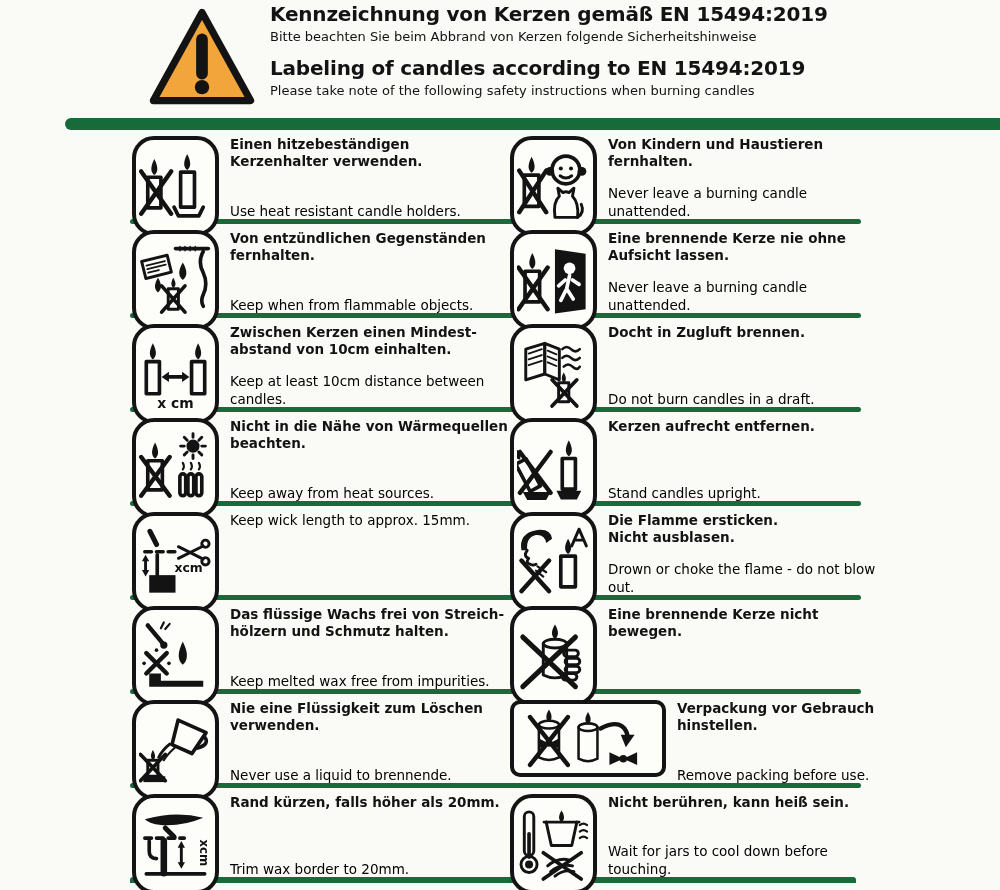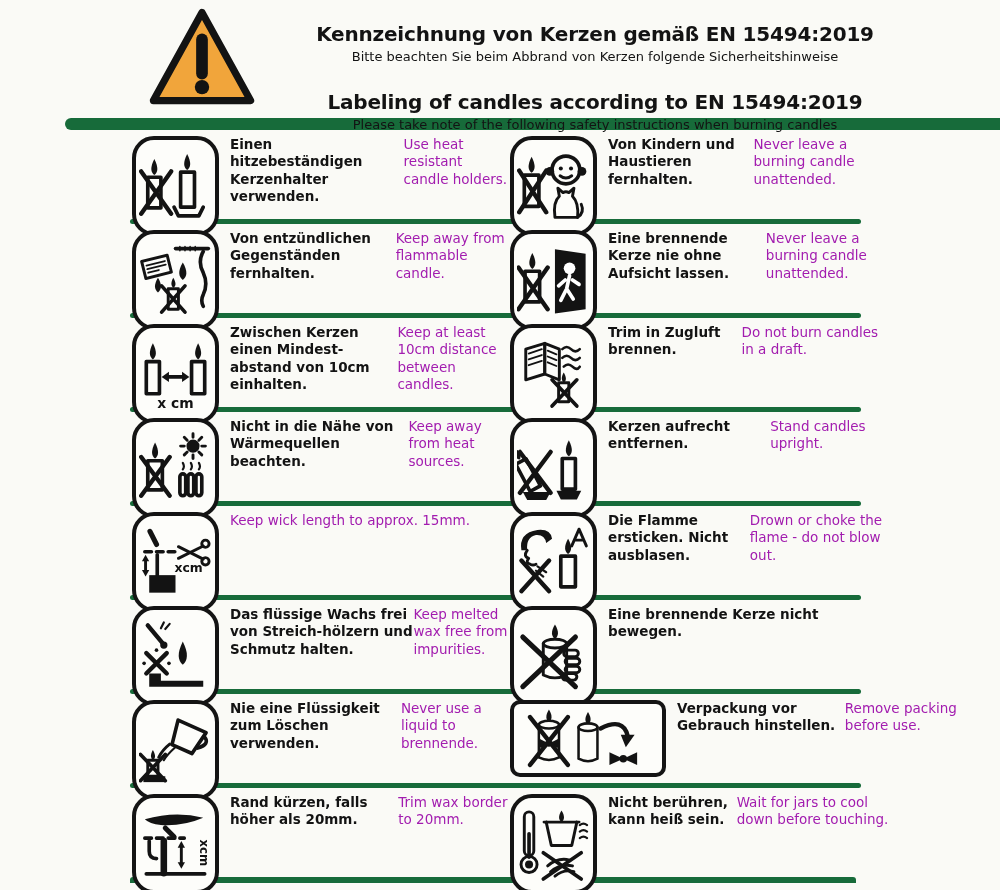--- a/index.html
+++ b/index.html
@@ -4,36 +4,36 @@
 <style>
   *{margin:0;padding:0;box-sizing:border-box}
   html,body{width:1000px}
   body{
     height:890px;overflow:hidden;background:#fafaf6;color:#131313;
     font-family:"DejaVu Sans","Liberation Sans",sans-serif;
   }
   
   .header{position:relative;height:118px}
   .tri{position:absolute;left:148px;top:7px;width:108px;height:104px}
-  .htext{margin-left:270px;width:650px;text-align:center;padding-top:23px}
+  .htext{margin-left:270px;width:650px;text-align:left;padding-top:3px}
   .t-main{font-size:20px;font-weight:bold;letter-spacing:-.2px;line-height:1.15}
   .t-sub{font-size:13px;margin-top:3px;line-height:1.2}
-  .t-en{margin-top:26px}
+  .t-en{margin-top:12px}
   .topbar{height:12px;width:935px;margin-left:65px;background:#176b3a;border-radius:7px 0 0 7px}
   
   .row{display:flex;height:89px;padding:6px 0 0 132px}
   .cell{display:flex;gap:11px;align-items:flex-start}
   .cell.left{width:378px}
   .cell.right{flex:1}
   .ibox{flex:0 0 auto;width:87px;height:100px;border:4px solid #141414;border-radius:22px;padding:3px;background:#fdfdfa}
   .ibox.wide{width:156px;height:77px;border-radius:10px}
   .ibox svg{width:100%;height:100%;display:block}
-  .texts{display:flex;flex-direction:row;justify-content:space-between;min-height:84px;max-width:282px}
+  .texts{display:flex;flex-direction:column;justify-content:space-between;min-height:84px;max-width:282px}
   .de{font-weight:bold;font-size:13.5px;line-height:1.28}
-  .en{font-size:13.5px;line-height:1.28;color:#a21caf}
+  .en{font-size:13.5px;line-height:1.28;color:#000000}
   .de.w190{max-width:192px}
   .de.w245{max-width:246px}
   .divider{height:5px;width:731px;margin-left:130px;background:#176b3a;border-radius:3px}
   .bottombar{height:6px;width:726px;margin-left:130px;background:#176b3a;border-radius:3px 3px 0 0}
   svg text{font-family:"DejaVu Sans","Liberation Sans",sans-serif}
 </style>
 </head>
 <body>
 
 <div class="header">
@@ -107,21 +107,21 @@
         <path d="M88 11 Q80 25 88 40 Q95 55 88 70 Q84 78 88 86" stroke-width="5"></path>
         <path d="M26 47 C20 57,21 63,26 67 C31 63,32 57,26 47 Z" fill="#131313" stroke="none"></path>
         <path d="M60 26 C53 38,54 45,60 50 C66 45,67 38,60 26 Z" fill="#131313" stroke="none"></path>
         <path d="M47 47 C43 54,44 58,47 61 C51 58,51 54,47 47 Z" fill="#131313" stroke="none"></path>
         <rect x="40" y="62" width="14" height="28"></rect>
         <path d="M31 58 L63 94 M63 58 L31 94" stroke-width="5"></path>
       </svg>
     </div>
     <div class="texts">
       <div class="de">Von entzündlichen Gegenständen fernhalten.</div>
-      <div class="en">Keep away from flammable candle.</div>
+      <div class="en">Keep when from flammable objects.</div>
     </div>
   </div>
   <div class="cell right">
     <div class="ibox">
       <svg viewBox="0 0 100 100" fill="none" stroke="#131313" stroke-width="5" stroke-linecap="round" stroke-linejoin="round">
         <path d="M21 13 C15 25,16 31,21 35 C26 31,27 25,21 13 Z" fill="#131313" stroke="none"></path>
         <rect x="11" y="38" width="20" height="42"></rect>
         <path d="M2 33 L42 90 M42 33 L2 90" stroke-width="6"></path>
         <path d="M52 8 L94 14 L94 90 L52 96 Z" fill="#131313" stroke="none"></path>
         <circle cx="72" cy="34" r="8" fill="#ffffff" stroke="none"></circle>
@@ -162,21 +162,21 @@
         <path d="M38 8 L58 16 L58 58 L38 50 Z"></path>
         <path d="M16 22 L34 16 M16 30 L34 24 M16 38 L34 32" stroke-width="2.5"></path>
         <path d="M42 18 L54 23 M42 26 L54 31 M42 34 L54 39" stroke-width="2.5"></path>
         <path d="M62 16 q6 -6 12 0 t12 0 M62 28 q6 -6 12 0 t12 0 M64 40 q6 -6 12 0 t10 0" stroke-width="3.5"></path>
         <path d="M64 48 C60 55,61 59,64 62 C68 59,68 55,64 48 Z" fill="#131313" stroke="none"></path>
         <rect x="57" y="62" width="14" height="26"></rect>
         <path d="M48 58 L82 94 M82 58 L48 94" stroke-width="5"></path>
       </svg>
     </div>
     <div class="texts">
-      <div class="de">Trim in Zugluft brennen.</div>
+      <div class="de">Docht in Zugluft brennen.</div>
       <div class="en">Do not burn candles in a draft.</div>
     </div>
   </div>
 </div>
 <div class="divider"></div>
 
 <div class="row">
   <div class="cell left">
     <div class="ibox">
       <svg viewBox="0 0 100 100" fill="none" stroke="#131313" stroke-width="5" stroke-linecap="round" stroke-linejoin="round">

